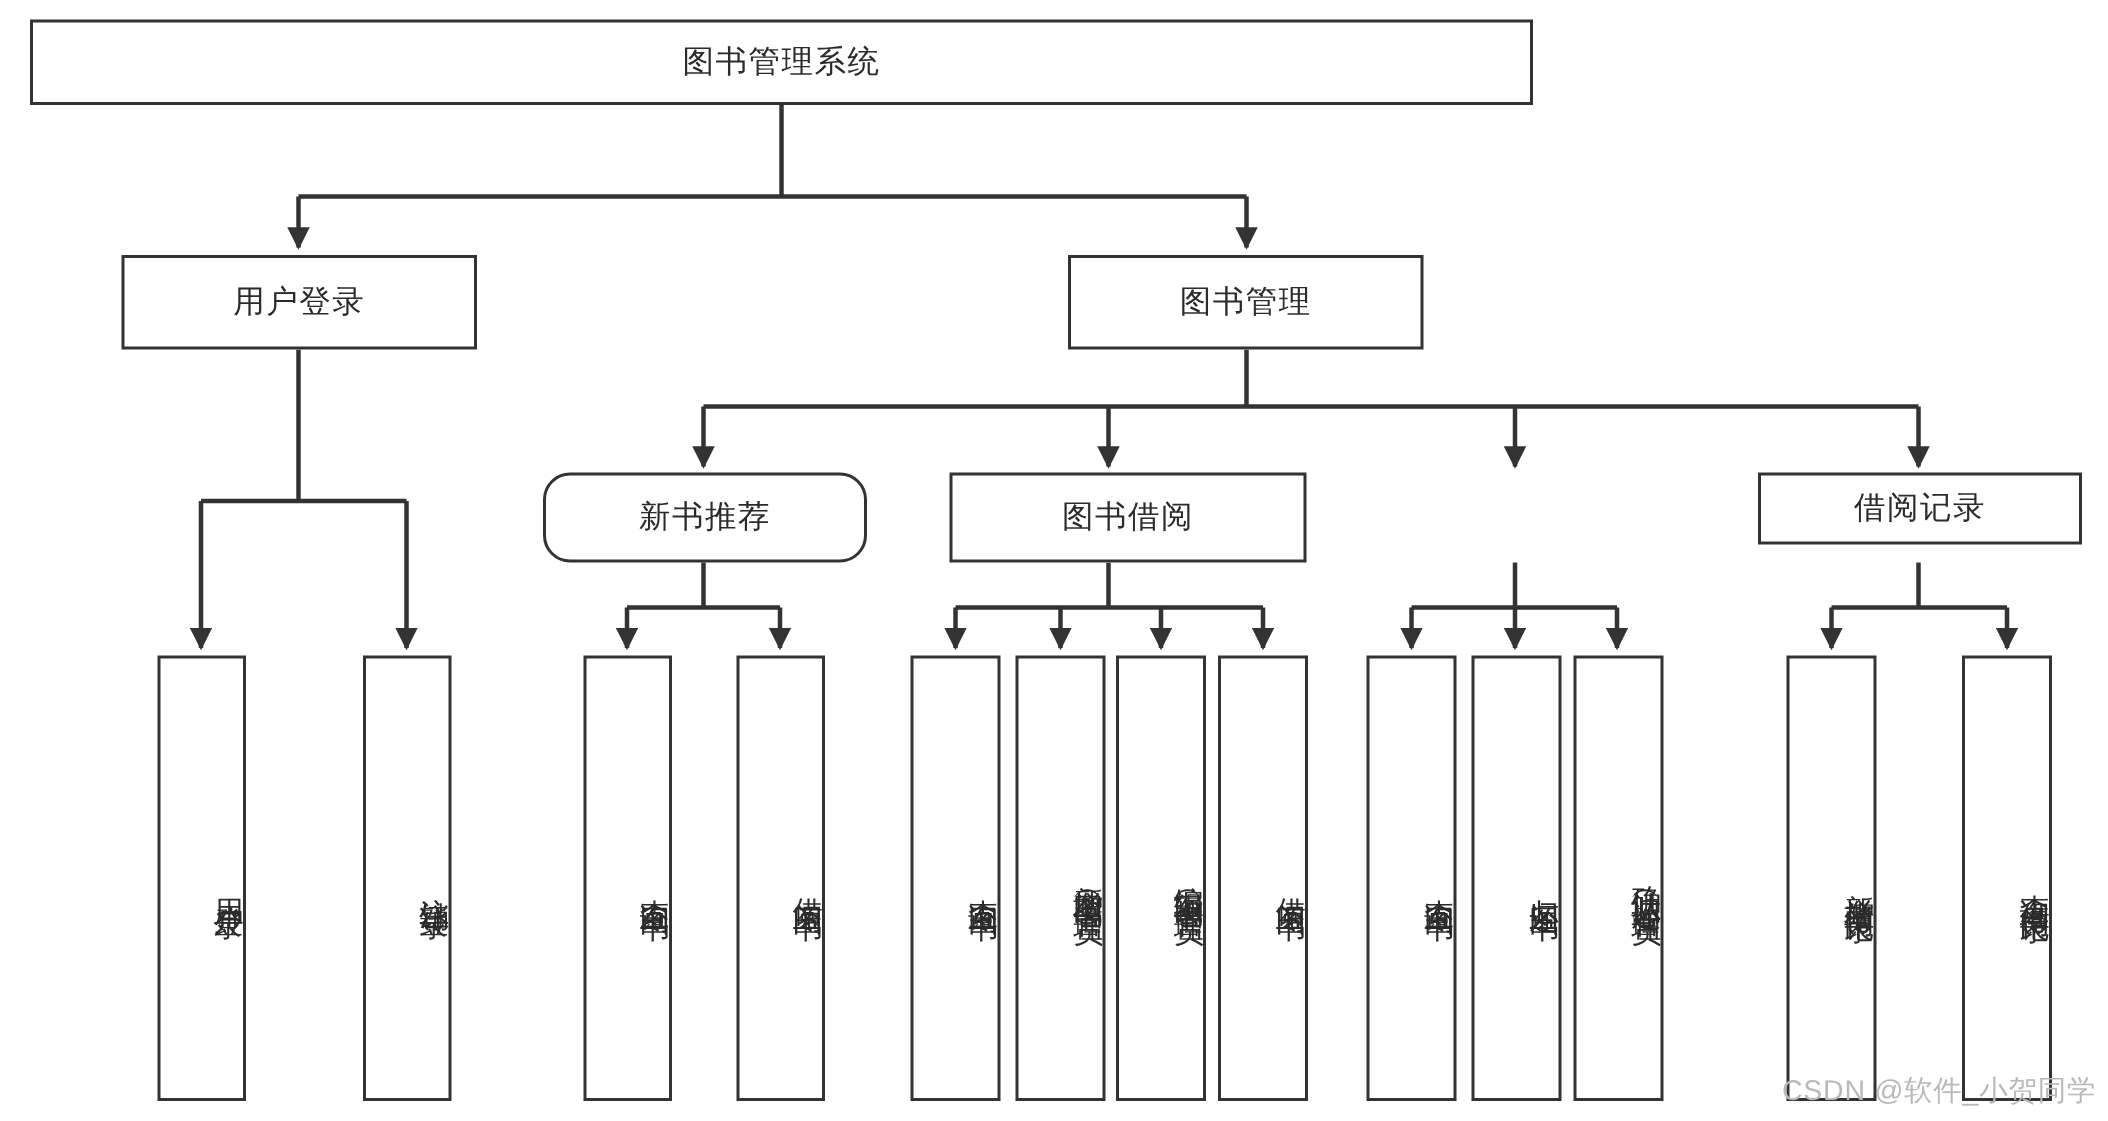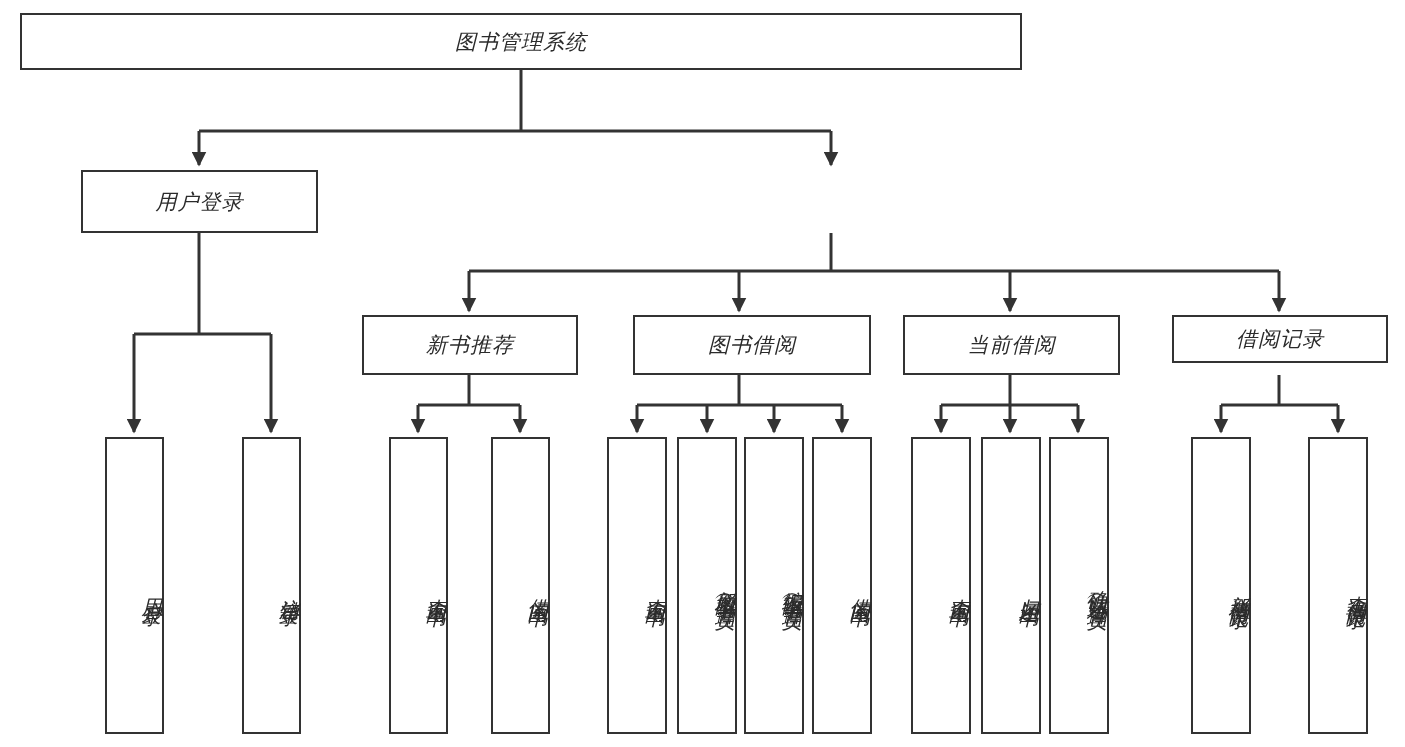--- a/index.html
+++ b/index.html
@@ -10,21 +10,20 @@
   }
   body {
     font-family: "Liberation Sans", "DejaVu Sans", sans-serif;
   }
   #canvas {
     position: relative;
     width: 1405px;
     height: 747px;
     background: #ffffff;
     overflow: hidden;
-    font-style: italic;
   }
   svg.wires {
     position: absolute;
     left: 0;
     top: 0;
     width: 1405px;
     height: 747px;
     pointer-events: none;
   }
   .node {
@@ -123,24 +122,24 @@
       <path d="M 1279 375 L 1279 405"></path>
       <path d="M 1221 405 L 1338 405"></path>
       <path d="M 1221 405 L 1221 432" marker-end="url(#arrow)"></path>
       <path d="M 1338 405 L 1338 432" marker-end="url(#arrow)"></path>
     </g>
   </svg>
 
   <div class="node h root" style="left:20px; top:13px; width:1002px; height:57px;">图书管理系统</div>
 
   <div class="node h" style="left:81px; top:170px; width:237px; height:63px;">用户登录</div>
+  <div class="node h" style="left:712px; top:170px; width:237px; height:63px;">图书管理</div>
 
-  <div class="node h" style="left:362px; top:315px; width:216px; height:60px;">新书推荐</div>
+  <div class="node h" style="left:362px; top:315px; width:216px; height:60px;border-radius:18px;">新书推荐</div>
   <div class="node h" style="left:633px; top:315px; width:238px; height:60px;">图书借阅</div>
-  <div class="node h" style="left:903px; top:315px; width:217px; height:60px;">当前借阅</div>
   <div class="node h" style="left:1172px; top:315px; width:216px; height:48px;">借阅记录</div>
 
   <div class="node v" style="left:105px; top:437px; width:59px; height:297px;">
     <span class="vtxt">用户登录</span>
   </div>
   <div class="node v" style="left:242px; top:437px; width:59px; height:297px;">
     <span class="vtxt">注销登录</span>
   </div>
 
   <div class="node v" style="left:389px; top:437px; width:59px; height:297px;">
@@ -173,14 +172,15 @@
     <span class="vtxt">确认归还（管理员）</span>
   </div>
 
   <div class="node v" style="left:1191px; top:437px; width:60px; height:297px;">
     <span class="vtxt">新增借阅记录</span>
   </div>
   <div class="node v" style="left:1308px; top:437px; width:60px; height:297px;">
     <span class="vtxt">查询借阅记录</span>
   </div>
 
+  <div class="watermark">CSDN @软件_小贺同学</div>
 
 </div>
 
 </body></html>

